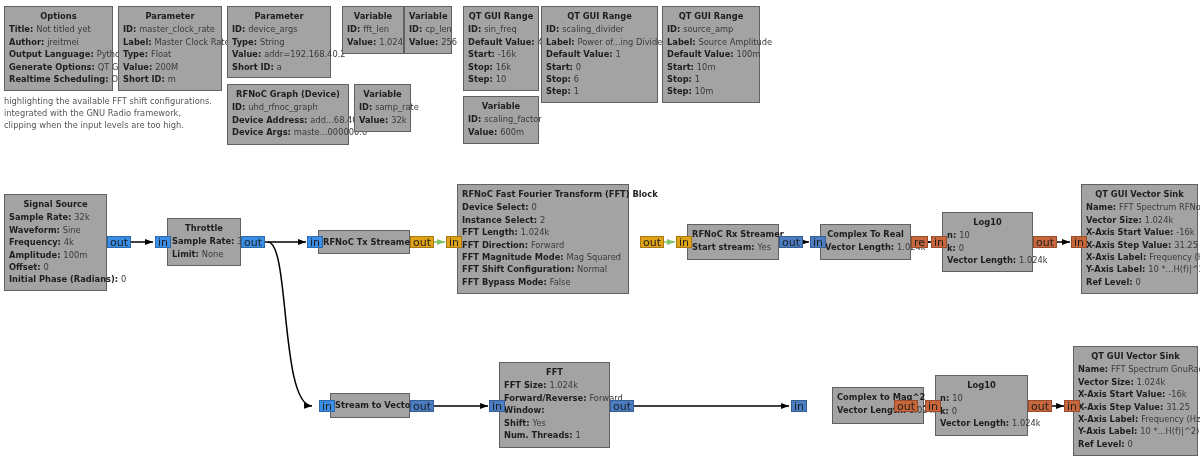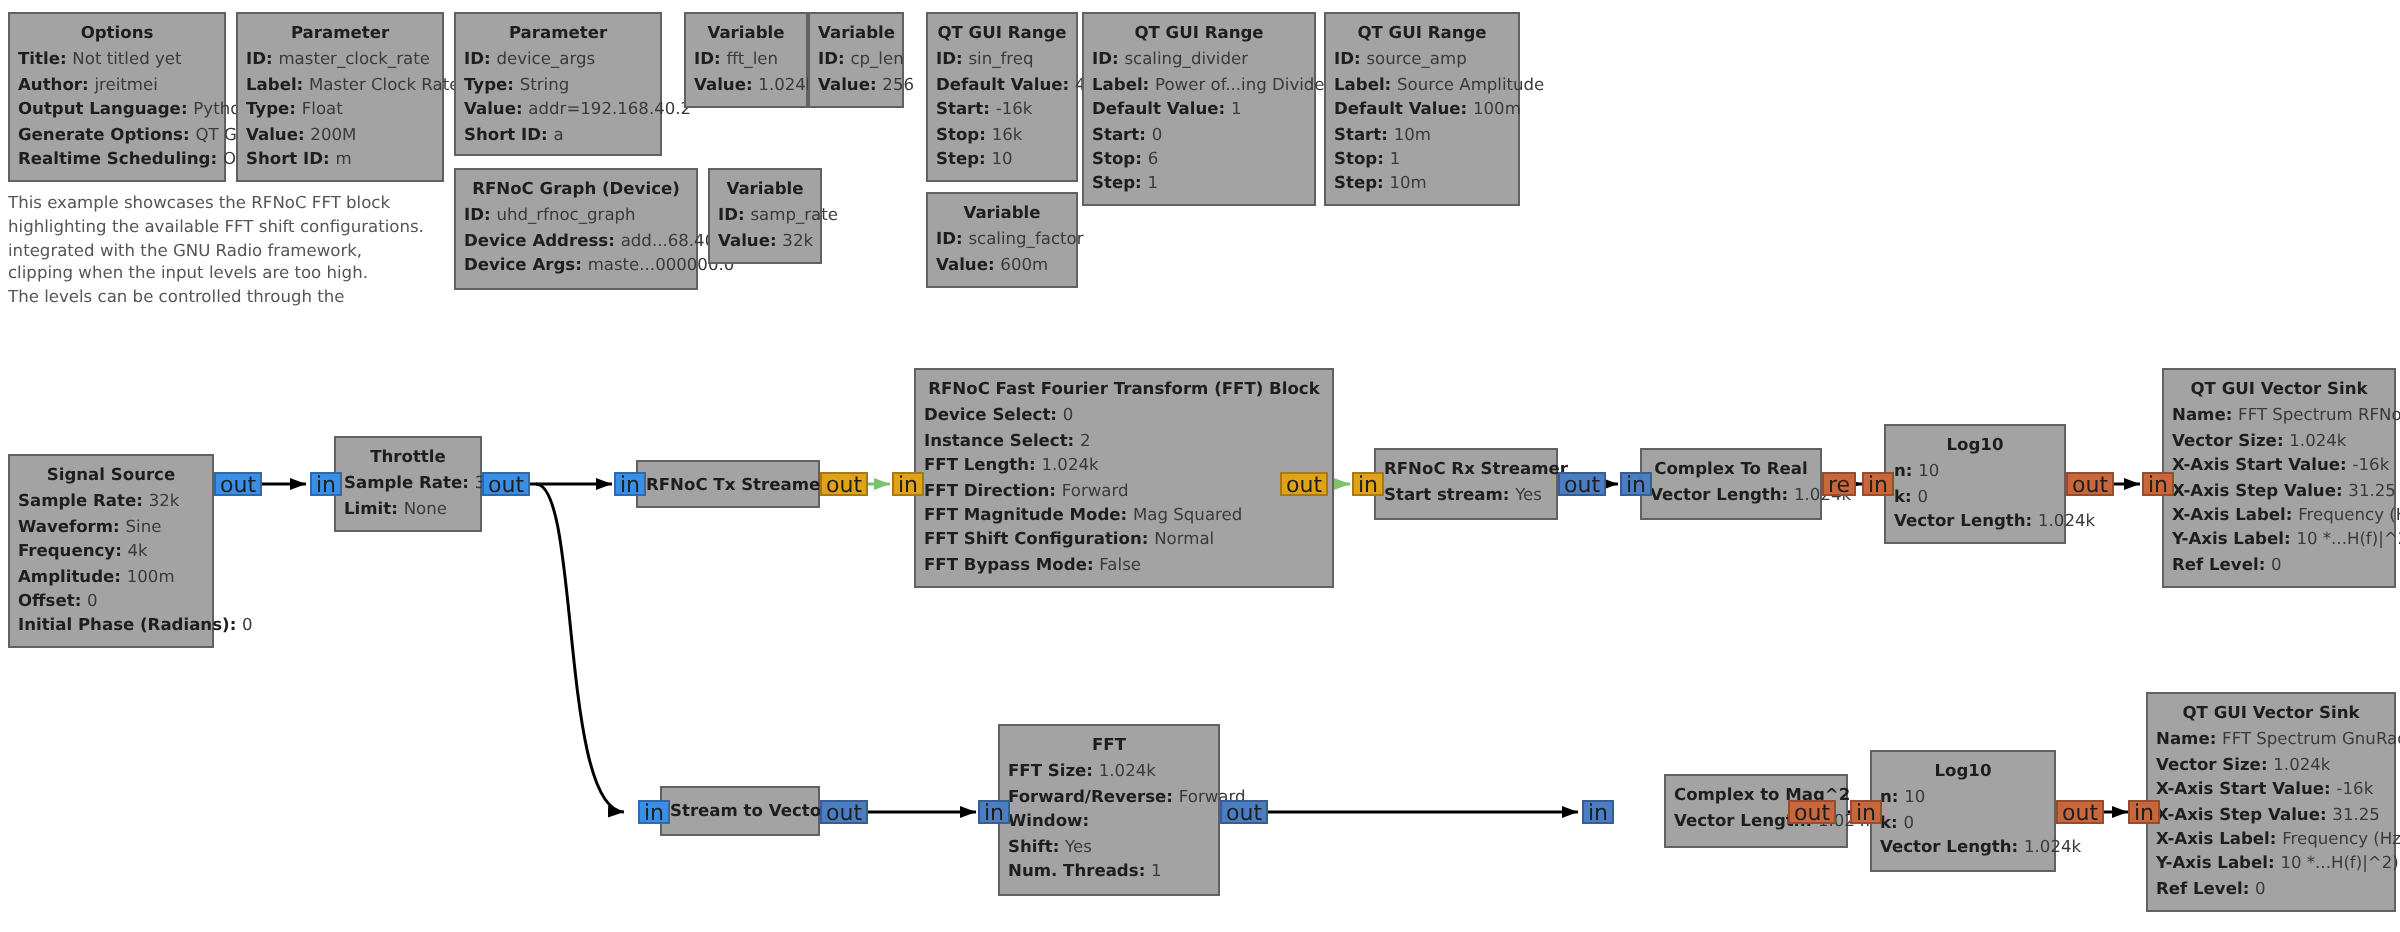--- a/index.html
+++ b/index.html
@@ -42,25 +42,23 @@
   <path d="M796,242 L809,242" stroke="#000" stroke-width="1.5" fill="none" marker-end="url(#ah)"></path>
   <path d="M922,242 L931,242" stroke="#000" stroke-width="1.5" fill="none" marker-end="url(#ah)"></path>
   <path d="M1050,242 L1070,242" stroke="#000" stroke-width="1.5" fill="none" marker-end="url(#ah)"></path>
   <path d="M426,406 L488,406" stroke="#000" stroke-width="1.5" fill="none" marker-end="url(#ah)"></path>
   <path d="M626,406 L789,406" stroke="#000" stroke-width="1.5" fill="none" marker-end="url(#ah)"></path>
   <path d="M909,406 L925,406" stroke="#000" stroke-width="1.5" fill="none" marker-end="url(#ah)"></path>
   <path d="M1044,406 L1064,406" stroke="#000" stroke-width="1.5" fill="none" marker-end="url(#ah)"></path>
 </svg>
 
 <div class="note">
-  <div>This example showcases the RFNoC FFT block</div>
   <div>highlighting the available FFT shift configurations.</div>
   <div>integrated with the GNU Radio framework,</div>
   <div>clipping when the input levels are too high.</div>
-  <div>The levels can be controlled through the</div>
 </div>
 
 <div class="blk" style="left:4px;top:6px;width:109px;height:85px;">
     <span class="ttl">Options</span>
     <span class="row"><span class="k">Title</span><span class="k">: </span><span class="v">Not titled yet</span></span>
     <span class="row"><span class="k">Author</span><span class="k">: </span><span class="v">jreitmei</span></span>
     <span class="row"><span class="k">Output Language</span><span class="k">: </span><span class="v">Python</span></span>
     <span class="row"><span class="k">Generate Options</span><span class="k">: </span><span class="v">QT GUI</span></span>
     <span class="row"><span class="k">Realtime Scheduling</span><span class="k">: </span><span class="v">Off</span></span>
   </div>
@@ -125,38 +123,38 @@
 <div class="blk" style="left:662px;top:6px;width:98px;height:97px;">
     <span class="ttl">QT GUI Range</span>
     <span class="row"><span class="k">ID</span><span class="k">: </span><span class="v">source_amp</span></span>
     <span class="row"><span class="k">Label</span><span class="k">: </span><span class="v">Source Amplitude</span></span>
     <span class="row"><span class="k">Default Value</span><span class="k">: </span><span class="v">100m</span></span>
     <span class="row"><span class="k">Start</span><span class="k">: </span><span class="v">10m</span></span>
     <span class="row"><span class="k">Stop</span><span class="k">: </span><span class="v">1</span></span>
     <span class="row"><span class="k">Step</span><span class="k">: </span><span class="v">10m</span></span>
   </div>
 
-<div class="blk" style="left:4px;top:194px;width:103px;height:97px;margin-top:33px;">
+<div class="blk" style="left:4px;top:194px;width:103px;height:97px;">
     <span class="ttl">Signal Source</span>
     <span class="row"><span class="k">Sample Rate</span><span class="k">: </span><span class="v">32k</span></span>
     <span class="row"><span class="k">Waveform</span><span class="k">: </span><span class="v">Sine</span></span>
     <span class="row"><span class="k">Frequency</span><span class="k">: </span><span class="v">4k</span></span>
     <span class="row"><span class="k">Amplitude</span><span class="k">: </span><span class="v">100m</span></span>
     <span class="row"><span class="k">Offset</span><span class="k">: </span><span class="v">0</span></span>
     <span class="row"><span class="k">Initial Phase (Radians)</span><span class="k">: </span><span class="v">0</span></span>
   </div>
 <div class="blk" style="left:167px;top:218px;width:74px;height:48px;">
     <span class="ttl">Throttle</span>
     <span class="row"><span class="k">Sample Rate</span><span class="k">: </span><span class="v">32k</span></span>
     <span class="row"><span class="k">Limit</span><span class="k">: </span><span class="v">None</span></span>
   </div>
 <div class="blk single" style="left:318px;top:230px;width:92px;height:24px;padding-top:5px;">
     <span class="ttl">RFNoC Tx Streamer</span>
   </div>
-<div class="blk" style="left:457px;top:184px;width:210px;height:110px;">
+<div class="blk" style="left:457px;top:184px;width:172px;height:110px;">
     <span class="ttl">RFNoC Fast Fourier Transform (FFT) Block</span>
     <span class="row"><span class="k">Device Select</span><span class="k">: </span><span class="v">0</span></span>
     <span class="row"><span class="k">Instance Select</span><span class="k">: </span><span class="v">2</span></span>
     <span class="row"><span class="k">FFT Length</span><span class="k">: </span><span class="v">1.024k</span></span>
     <span class="row"><span class="k">FFT Direction</span><span class="k">: </span><span class="v">Forward</span></span>
     <span class="row"><span class="k">FFT Magnitude Mode</span><span class="k">: </span><span class="v">Mag Squared</span></span>
     <span class="row"><span class="k">FFT Shift Configuration</span><span class="k">: </span><span class="v">Normal</span></span>
     <span class="row"><span class="k">FFT Bypass Mode</span><span class="k">: </span><span class="v">False</span></span>
   </div>
 <div class="blk" style="left:687px;top:224px;width:92px;height:36px;">

